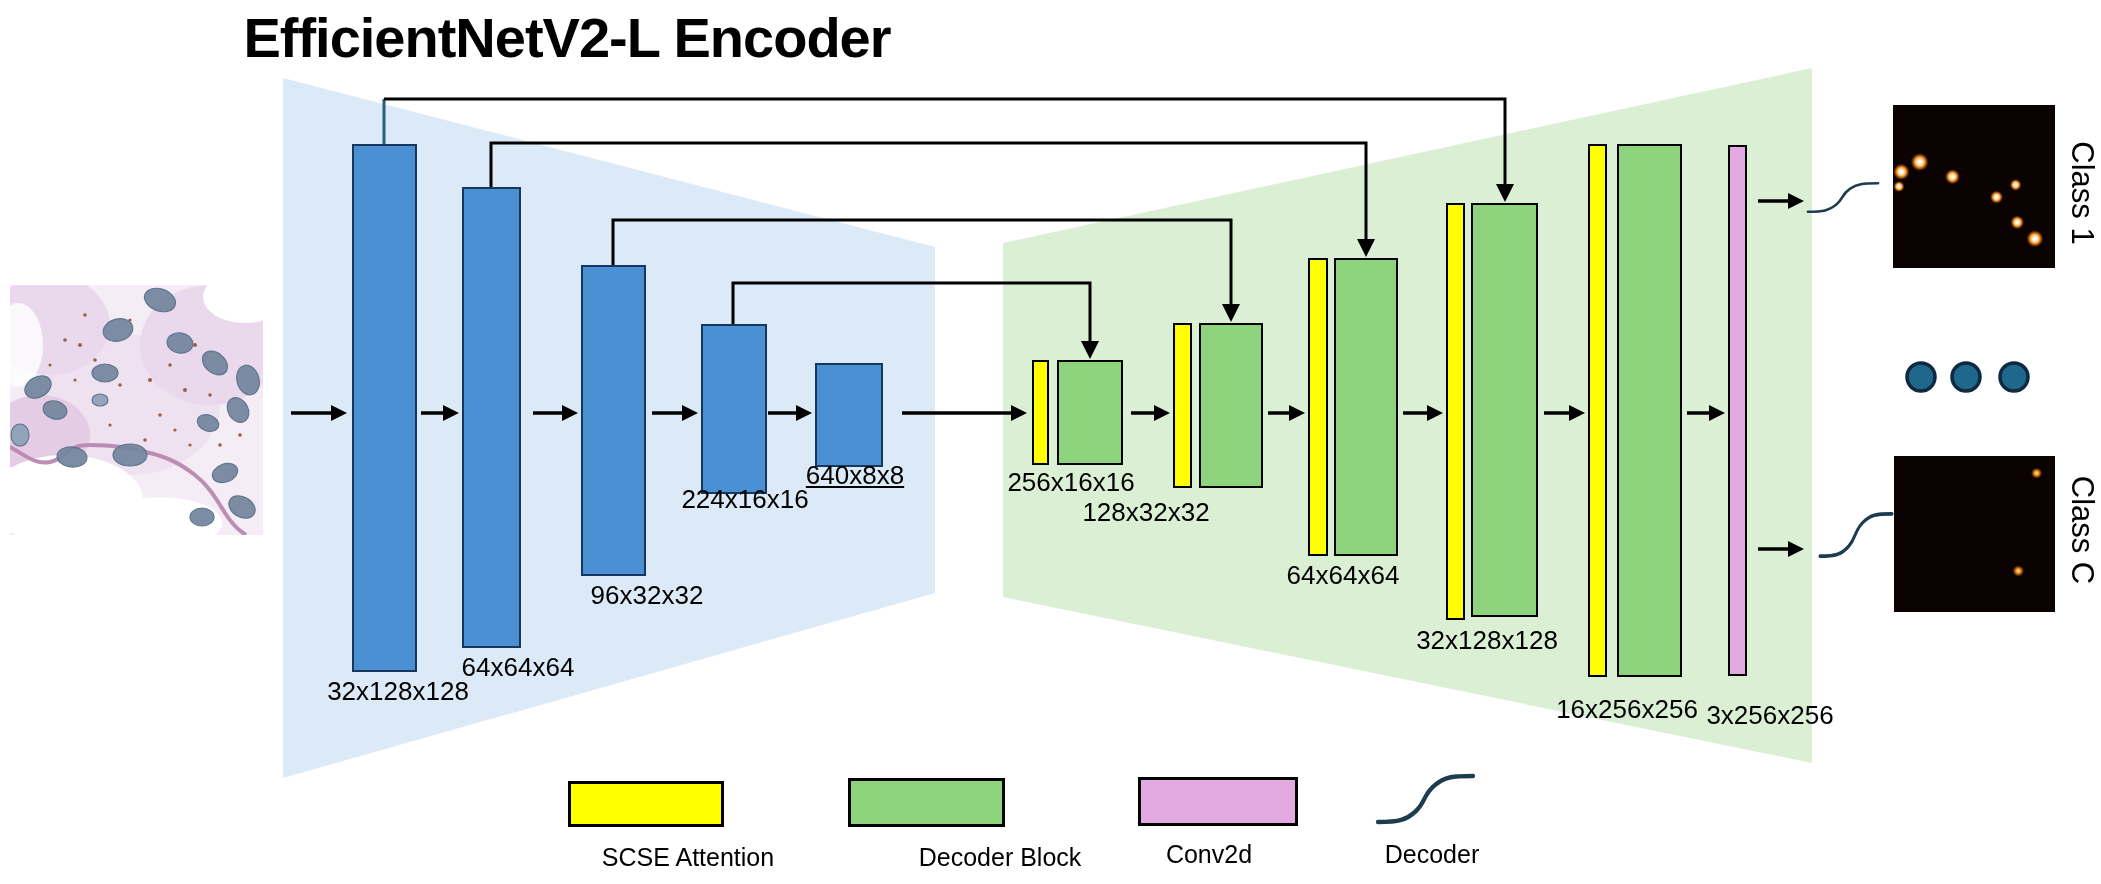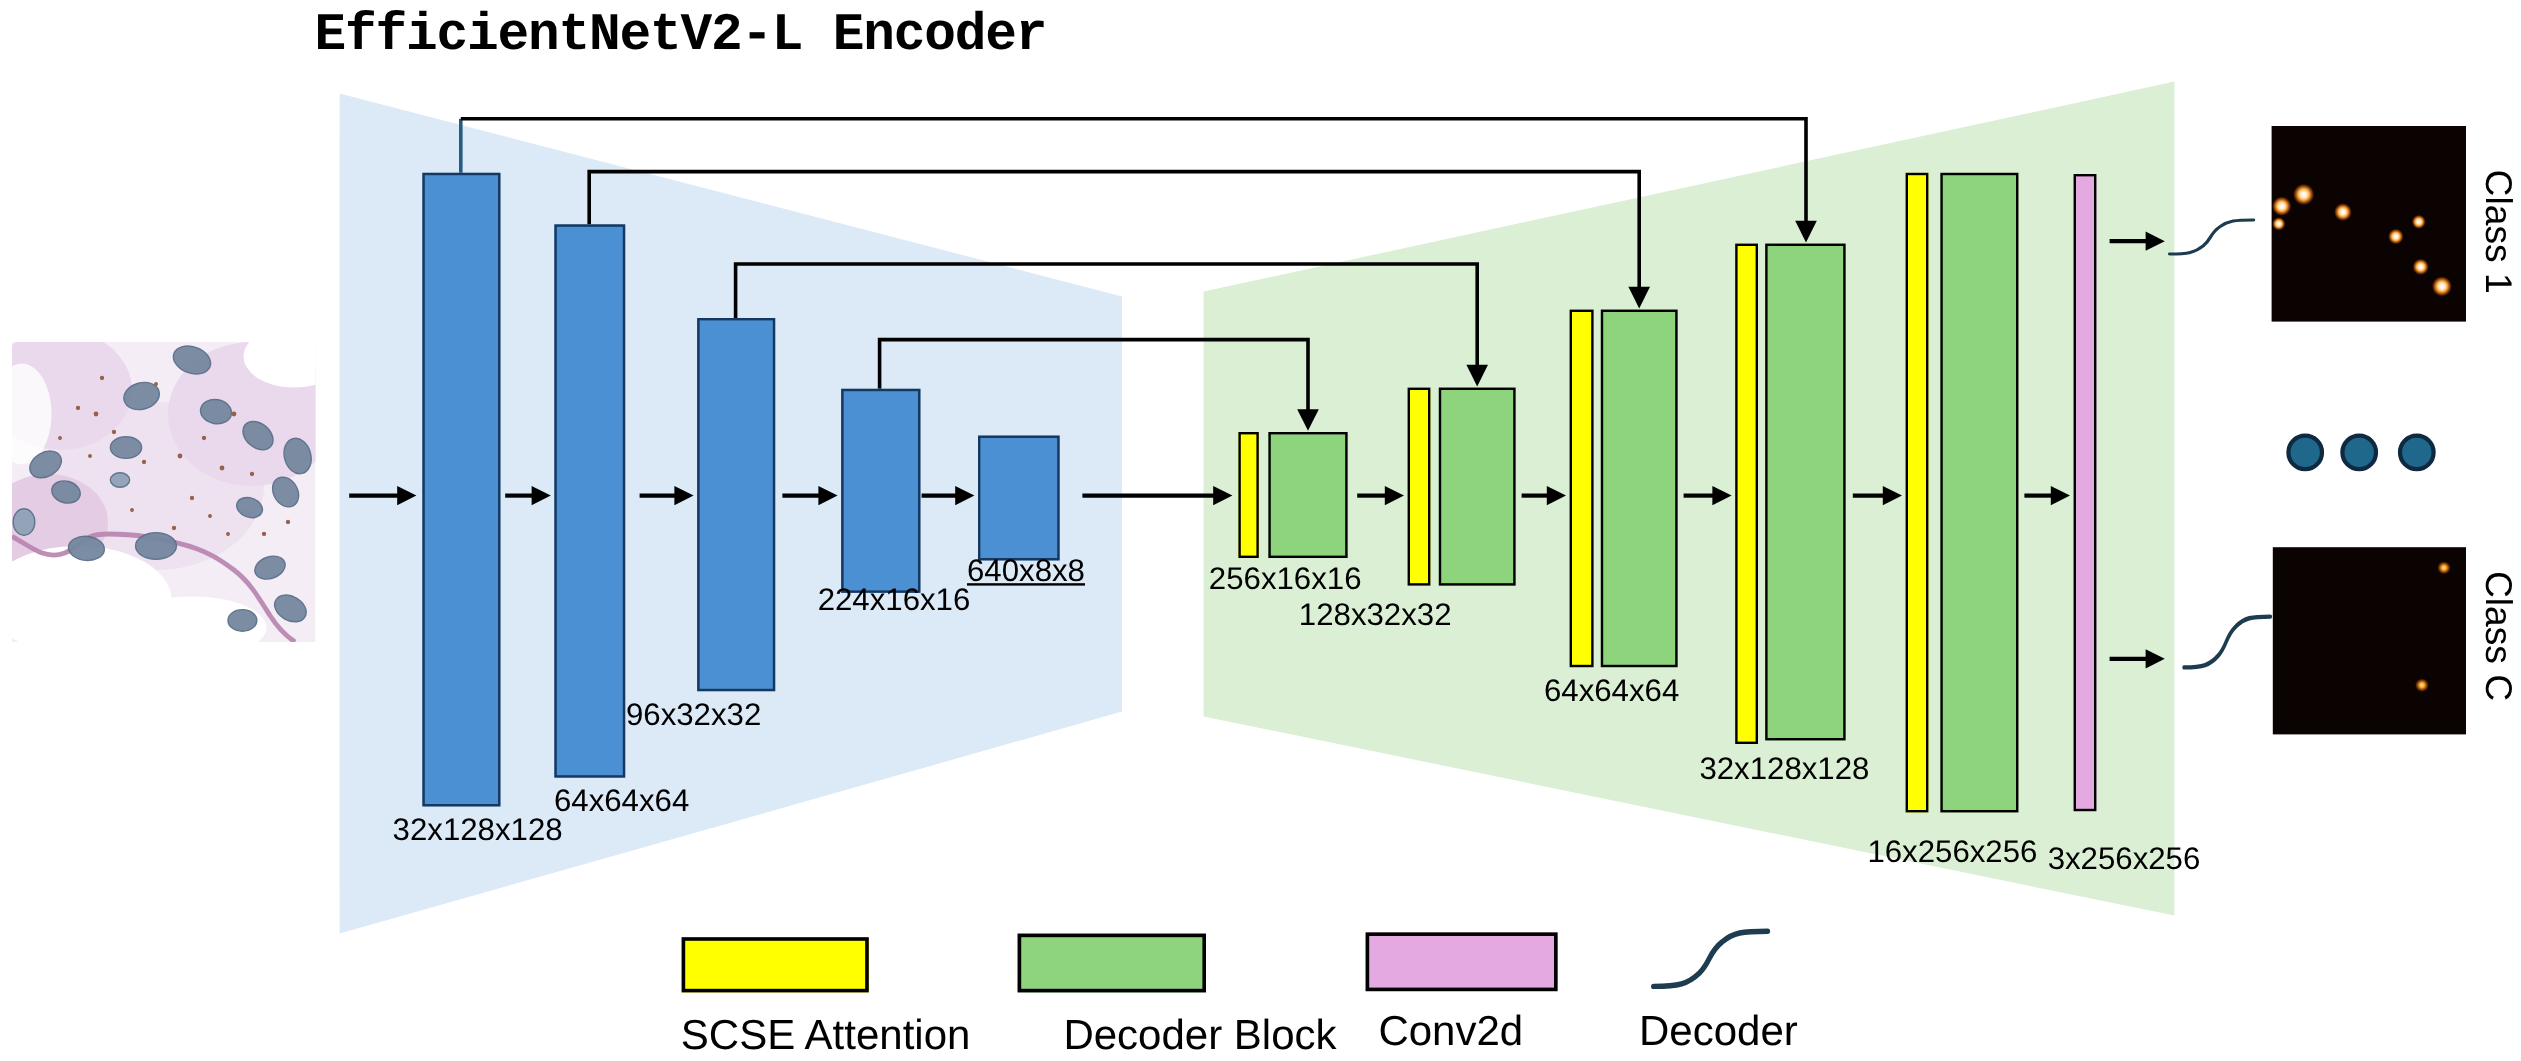--- a/index.html
+++ b/index.html
@@ -2,41 +2,41 @@
 <html><head>
 <meta charset="utf-8">
 <style>
   html,body{margin:0;padding:0;background:#ffffff;}
   .canvas{
     position:relative;width:2101px;height:884px;background:#ffffff;overflow:hidden;
     font-family:"Liberation Sans",sans-serif;color:#000;
   }
   .overlay{position:absolute;left:0;top:0;width:2101px;height:884px;}
   .title{
-    position:absolute;font-weight:bold;font-size:44px;letter-spacing:-1px;
-    transform:translateX(-50%);white-space:nowrap;font-family:Liberation Mono, monospace;
+    position:absolute;font-weight:bold;font-size:56px;letter-spacing:-1px;
+    transform:translateX(-50%);white-space:nowrap;
   }
   .enc-bar{
     position:absolute;background:#4a90d2;border:2px solid #17375e;box-sizing:border-box;
   }
   .yellow-bar{position:absolute;background:#ffff00;border:2px solid #000;box-sizing:border-box;}
   .green-bar{position:absolute;background:#8ed47d;border:2px solid #000;box-sizing:border-box;}
   .pink-bar{position:absolute;background:#e5a9e2;border:2px solid #000;box-sizing:border-box;}
   .dim-label{
     position:absolute;font-size:26px;white-space:nowrap;transform:translateX(-50%);
   }
   .out-box{position:absolute;background:#0a0302;}
   .out-box svg{display:block;width:100%;height:100%;}
   .class-label{
     position:absolute;font-size:31px;white-space:nowrap;
     transform:translate(-50%,-50%) rotate(90deg);
   }
   .legend-swatch{position:absolute;border:3px solid #000;box-sizing:border-box;}
   .legend-label{
-    position:absolute;font-size:35px;white-space:nowrap;transform:translateX(-50%);
+    position:absolute;font-size:25px;white-space:nowrap;transform:translateX(-50%);
   }
   .input-box{position:absolute;}
   .input-box svg{display:block;}
 </style>
 </head>
 <body>
 
 <div class="canvas">
 
   <svg class="overlay" viewBox="0 0 2101 884">
@@ -171,21 +171,21 @@
   </div>
 
   <div class="enc-bar" style="left:352px;top:144px;width:65px;height:528px;"></div>
   <div class="enc-bar" style="left:462px;top:187px;width:59px;height:461px;"></div>
   <div class="enc-bar" style="left:581px;top:265px;width:65px;height:311px;"></div>
   <div class="enc-bar" style="left:701px;top:324px;width:66px;height:170px;"></div>
   <div class="enc-bar" style="left:815px;top:363px;width:68px;height:104px;"></div>
 
   <div class="dim-label" style="left:398px;top:676px;">32x128x128</div>
   <div class="dim-label" style="left:518px;top:652px;">64x64x64</div>
-  <div class="dim-label" style="left:578px;top:580px;">96x32x32</div>
+  <div class="dim-label" style="left:647px;top:580px;">96x32x32</div>
   <div class="dim-label" style="left:745px;top:484px;">224x16x16</div>
   <div class="dim-label" style="left:855px;top:460px;text-decoration:underline;">640x8x8</div>
 
   <div class="yellow-bar" style="left:1032px;top:360px;width:17px;height:105px;"></div>
   <div class="green-bar" style="left:1057px;top:360px;width:66px;height:105px;"></div>
   <div class="yellow-bar" style="left:1173px;top:323px;width:19px;height:165px;"></div>
   <div class="green-bar" style="left:1199px;top:323px;width:64px;height:165px;"></div>
   <div class="yellow-bar" style="left:1308px;top:258px;width:20px;height:298px;"></div>
   <div class="green-bar" style="left:1334px;top:258px;width:64px;height:298px;"></div>
   <div class="yellow-bar" style="left:1446px;top:203px;width:19px;height:417px;"></div>

